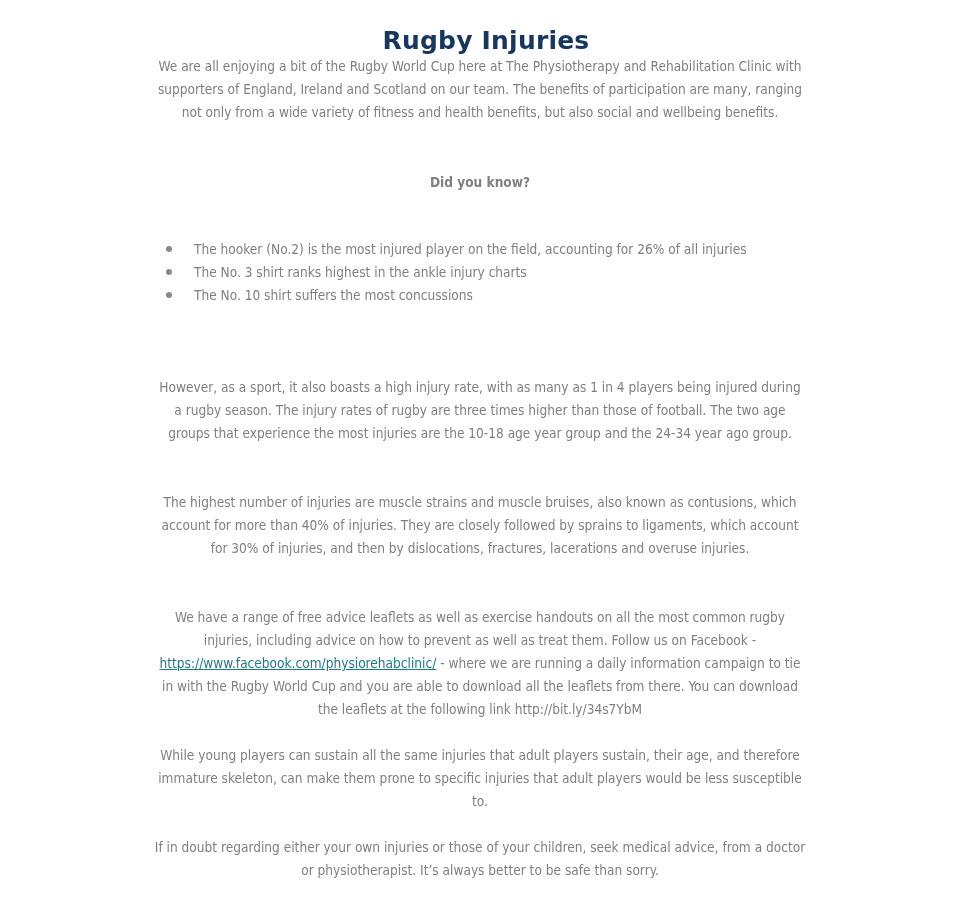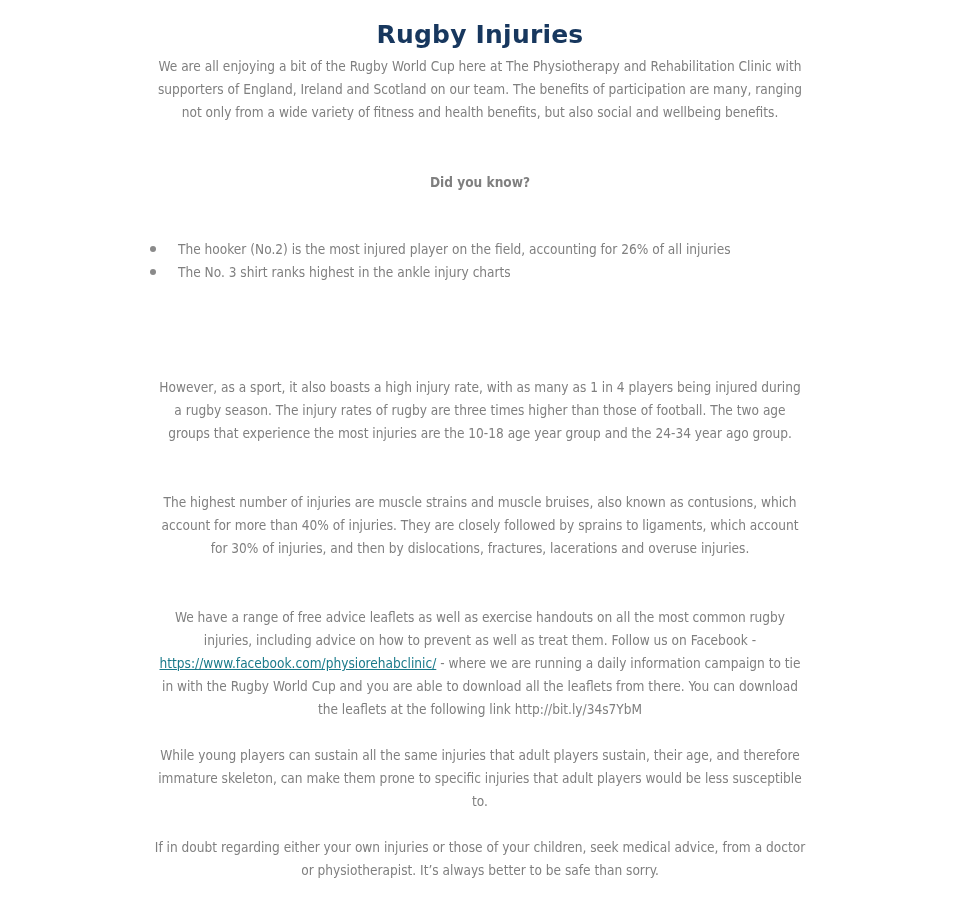--- a/index.html
+++ b/index.html
@@ -26,21 +26,21 @@
       left: 0;
       top: 18px;
       width: 700px;
       text-align: center;
       font-family: "DejaVu Sans", "Liberation Sans", sans-serif;
       font-weight: bold;
       font-size: 25px;
       letter-spacing: 0.2px;
       color: #17375e;
       line-height: 34px;
-      margin: 0;
+      margin: 6px;
     }
     .para {
       position: absolute;
       left: 0;
       width: 700px;
       text-align: center;
       font-size: 14.6px;
       line-height: 23px;
       margin: 0;
       color: #7f7f7f;
@@ -56,21 +56,21 @@
       font-weight: bold;
       font-size: 14.6px;
       line-height: 23px;
       color: #7f7f7f;
       margin: 0;
       transform: scaleX(0.93);
       transform-origin: center top;
     }
     .bullets {
       position: absolute;
-      left: 20px;
+      left: 36px;
       top: 237px;
       width: 680px;
       margin: 0;
       padding: 0;
       list-style: none;
     }
     .bullets li {
       position: relative;
       height: 23px;
       line-height: 23px;
@@ -112,20 +112,24 @@
 
   <ul class="bullets">
     <li>
       <span class="bullet-dot"></span>
       <span class="bullet-text">The hooker (No.2) is the most injured player on the field, accounting for 26% of all injuries</span>
     </li>
     <li>
       <span class="bullet-dot"></span>
       <span class="bullet-text">The No. 3 shirt ranks highest in the ankle injury charts</span>
     </li>
+    <li>
+      <span class="bullet-dot"></span>
+      <span class="bullet-text">The No. 10 shirt suffers the most concussions</span>
+    </li>
   </ul>
 
   <p class="para" style="top:375px;">However, as a sport, it also boasts a high injury rate, with as many as 1 in 4 players being injured during a rugby season. The injury rates of rugby are three times higher than those of football. The two age groups that experience the most injuries are the 10-18 age year group and the 24-34 year ago group.</p>
 
   <p class="para" style="top:490px;">The highest number of injuries are muscle strains and muscle bruises, also known as contusions, which account for more than 40% of injuries. They are closely followed by sprains to ligaments, which account for 30% of injuries, and then by dislocations, fractures, lacerations and overuse injuries.</p>
 
   <p class="para" style="top:605px;"><span>We have a range of free advice leaflets as well as exercise handouts on all the most common rugby injuries, including advice on how to prevent as well as treat them. Follow us on Facebook - </span><a class="link" href="#">https://www.facebook.com/physiorehabclinic/</a><span> - where we are running a daily information campaign to tie in with the Rugby World Cup and you are able to download all the leaflets from there. You can download the leaflets at the following link http://bit.ly/34s7YbM</span></p>
 
   <p class="para" style="top:743px;">While young players can sustain all the same injuries that adult players sustain, their age, and therefore immature skeleton, can make them prone to specific injuries that adult players would be less susceptible to.</p>
 

